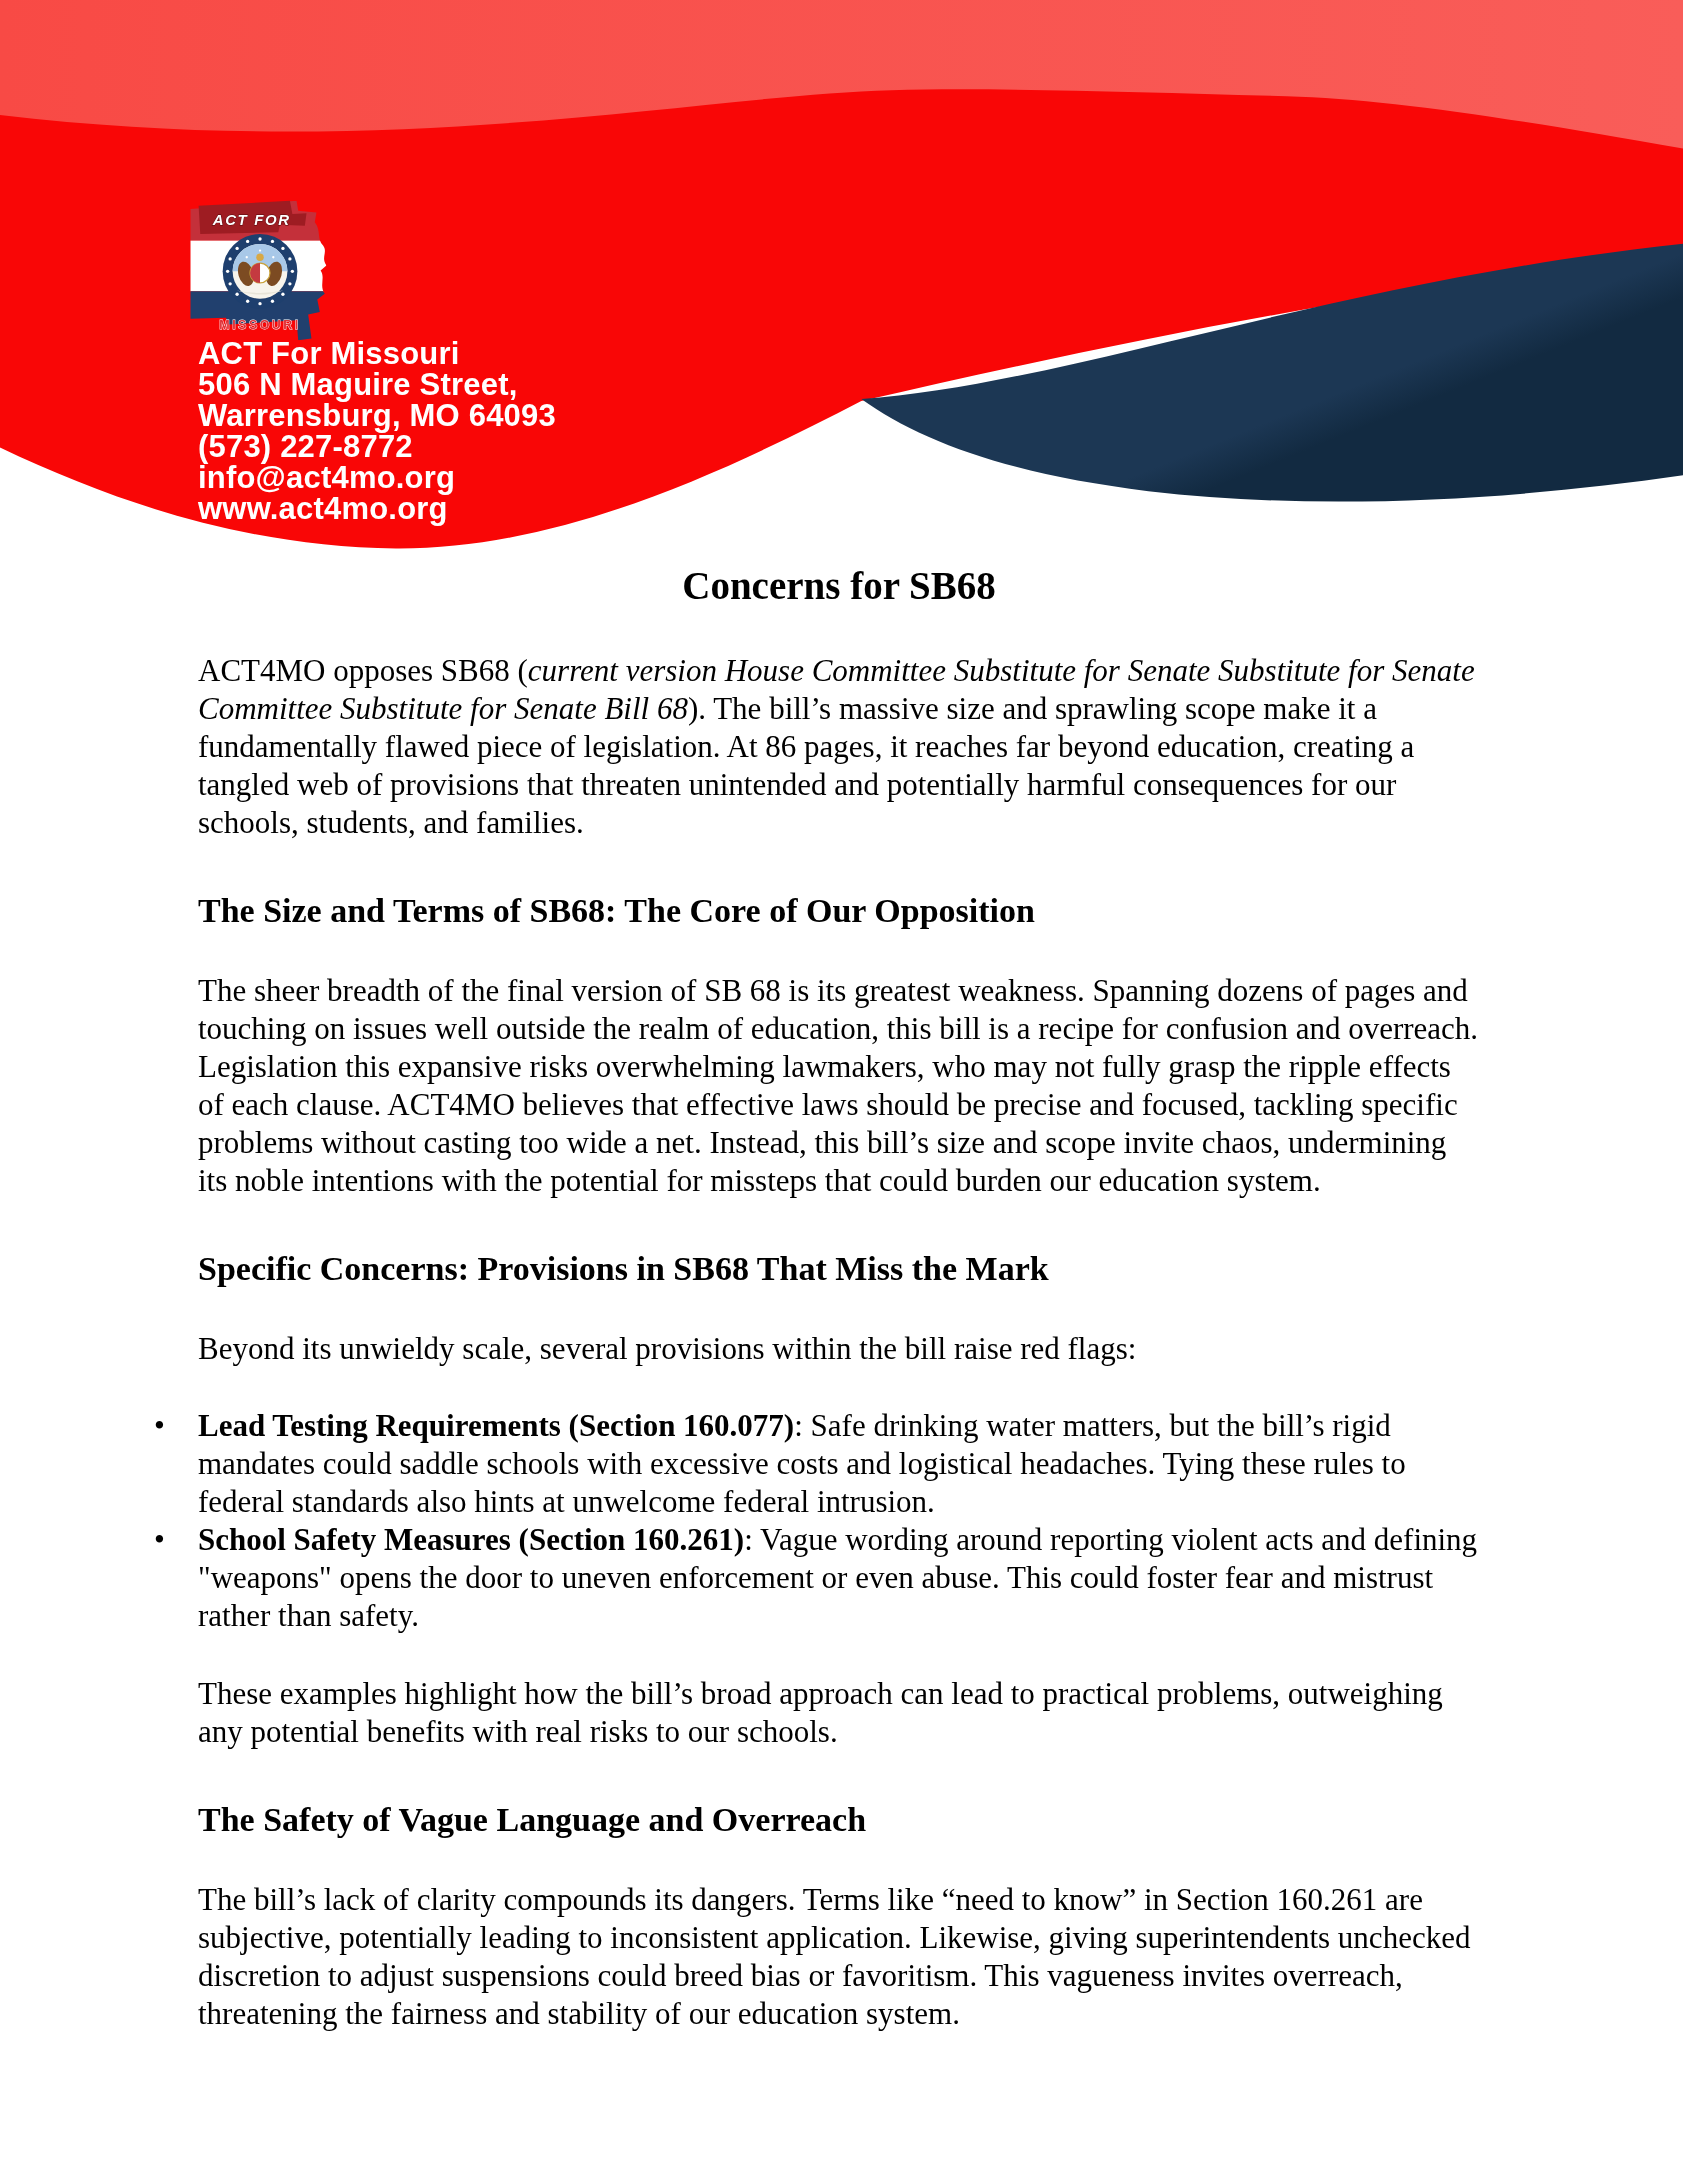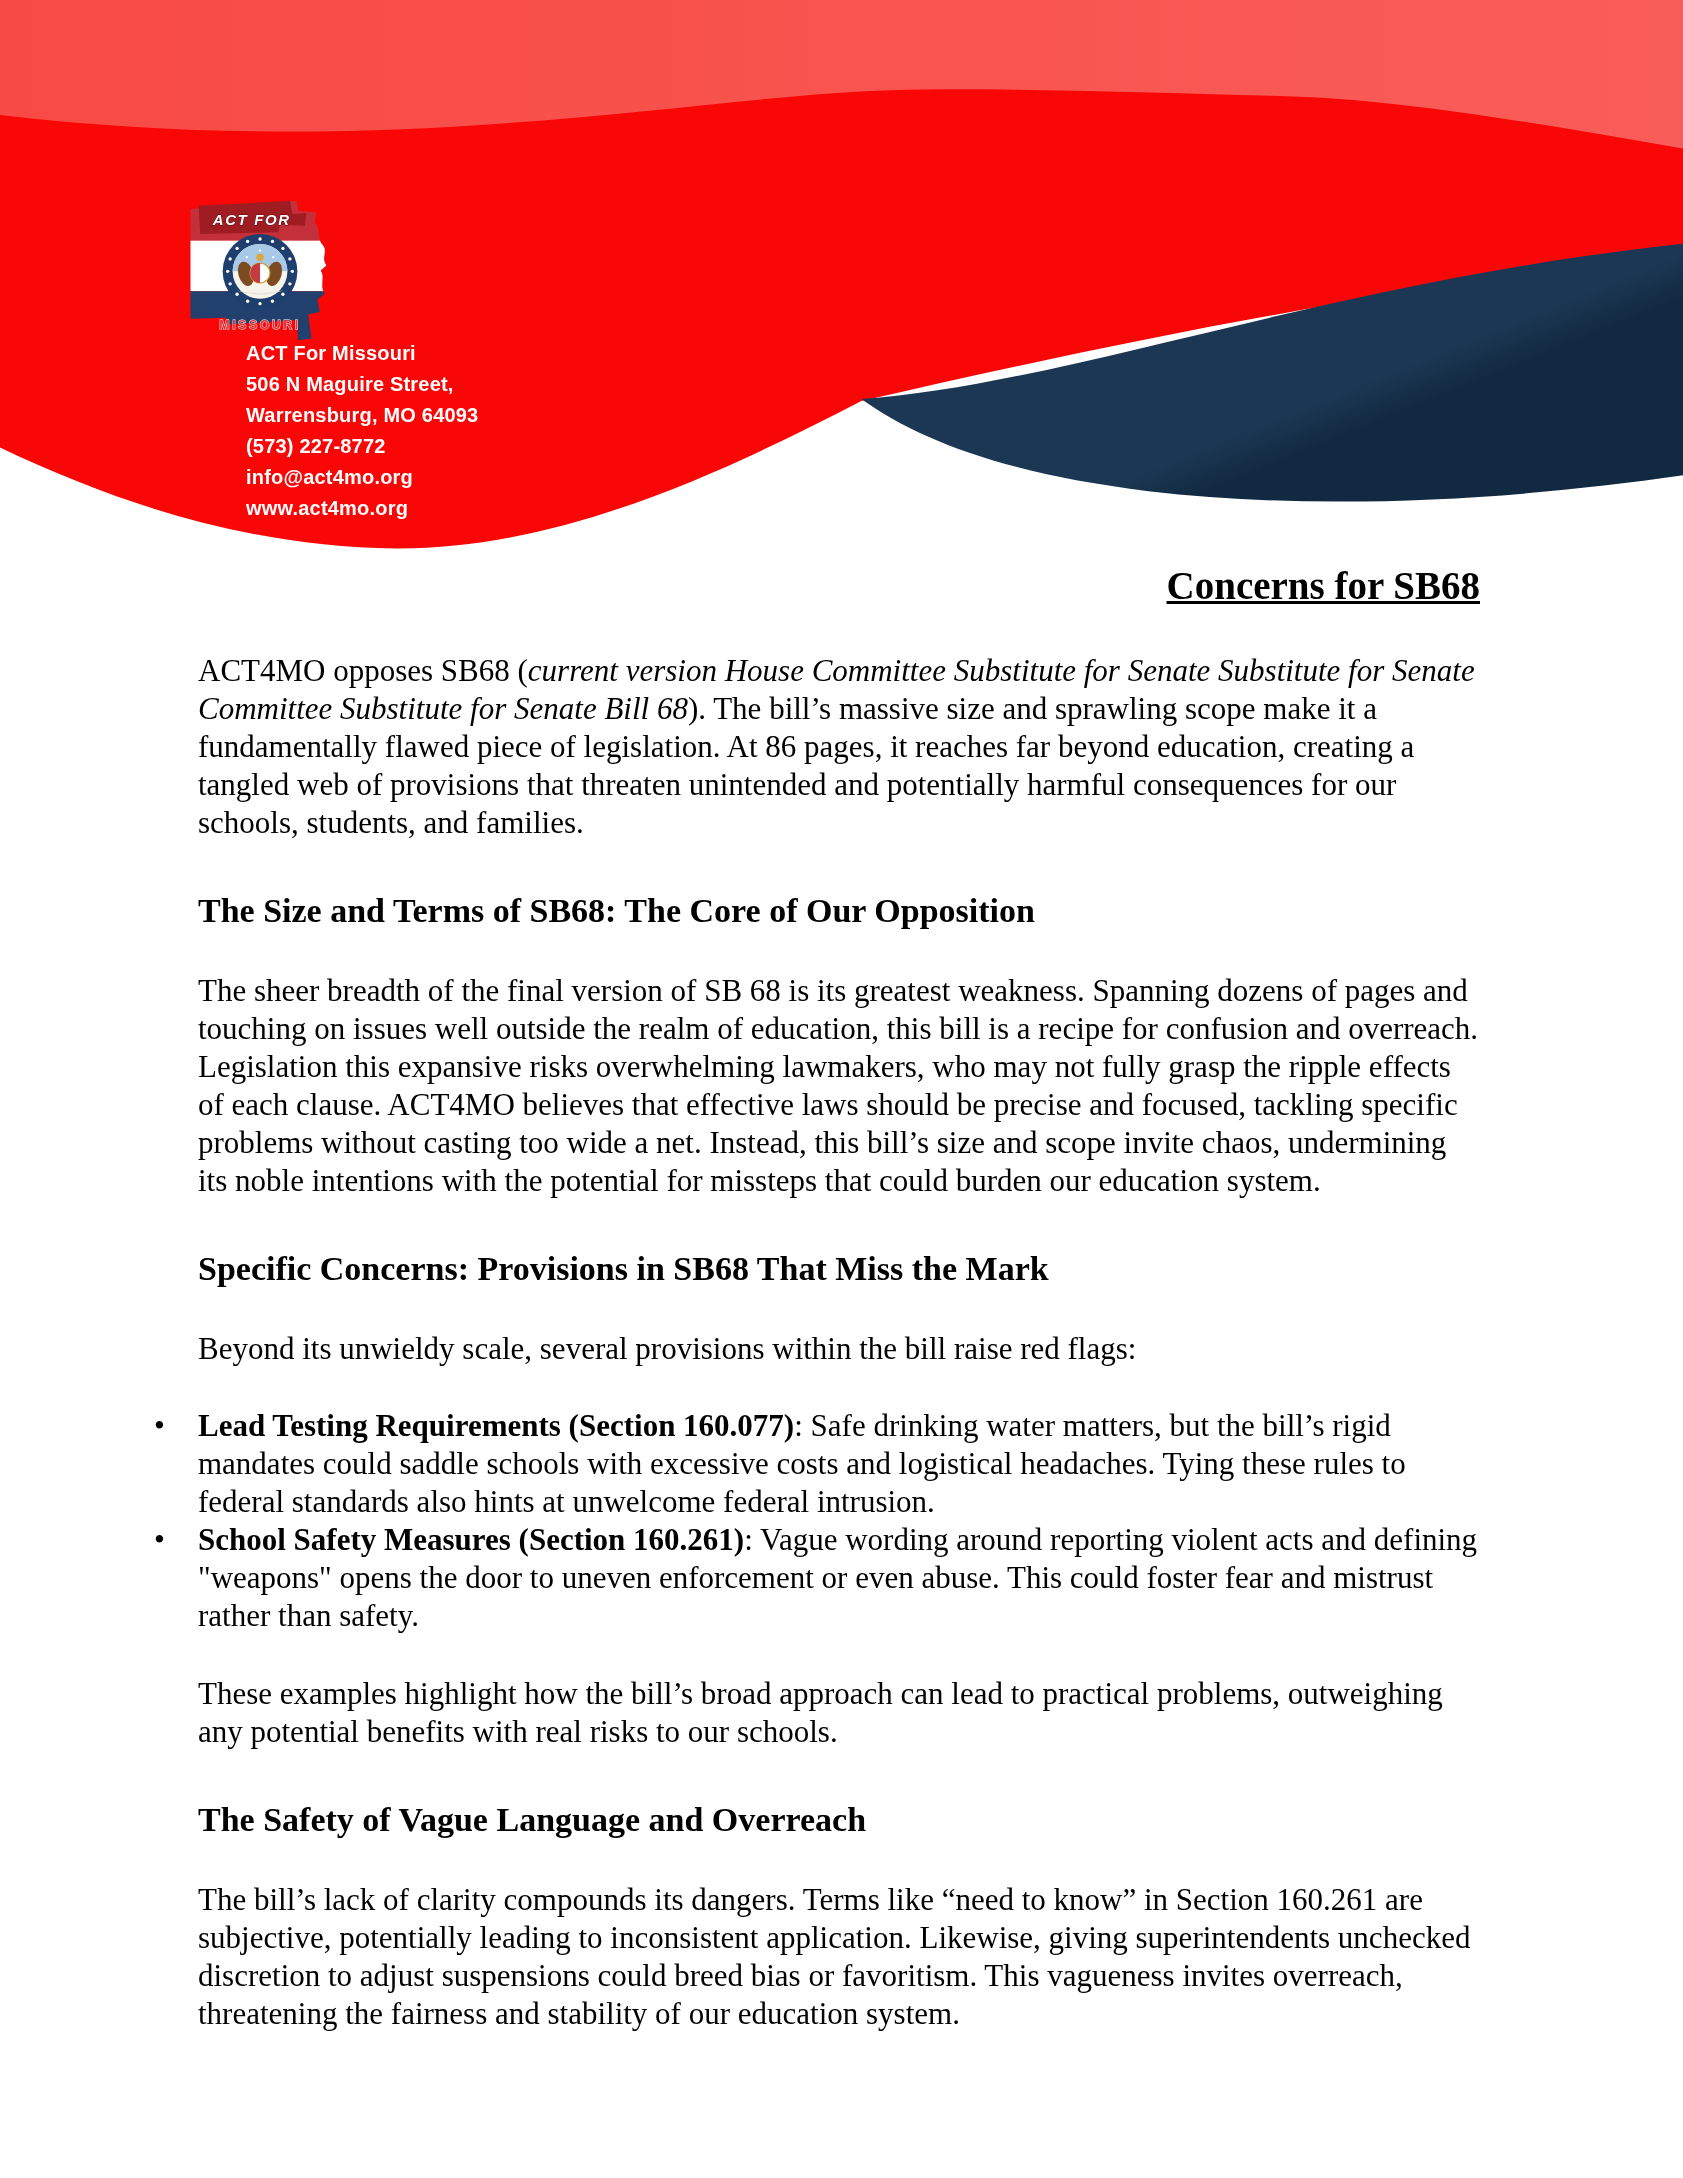--- a/index.html
+++ b/index.html
@@ -4,25 +4,25 @@
 <style>
   html,body{margin:0;padding:0;background:#ffffff;}
   body{width:1683px;height:2178px;position:relative;}
   .page{position:relative;width:1683px;height:2178px;overflow:hidden;background:#ffffff;
         font-family:"Liberation Serif", serif;color:#000;}
   .header-art{position:absolute;top:0;left:0;display:block;}
   .logo{position:absolute;left:182px;top:197px;width:166px;height:152px;}
   .logo svg{width:100%;height:100%;display:block;}
   .contact{position:absolute;left:198px;top:338px;color:#ffffff;
            font-family:"Liberation Sans", sans-serif;font-weight:bold;
-           font-size:20px;line-height:31px;letter-spacing:0.2px;margin-left:48px;}
+           font-size:31px;line-height:31px;letter-spacing:0.2px;}
   .content{position:relative;z-index:2;padding:554px 203px 0 198px;
            font-size:31px;line-height:38px;}
-  .content h1{font-size:39px;line-height:40px;font-weight:bold;text-align:right;
-              margin:12px 0 46px 0;text-decoration:underline;}
+  .content h1{font-size:39px;line-height:40px;font-weight:bold;text-align:center;
+              margin:12px 0 46px 0;}
   .content h2{font-size:34px;line-height:38px;font-weight:bold;margin:50px 0 42px 0;}
   .content p{margin:23px 0;font-family:Liberation Serif, serif;}
   .content i{font-style:italic;}
   .content b{font-weight:bold;text-align:right;}
   ul.concerns{list-style:none;margin:39px 0 40px 0;padding:0;}
   ul.concerns li{position:relative;margin:0;padding:0;}
   ul.concerns li::before{content:"\2022";position:absolute;left:-44px;top:0;
                          font-size:31px;line-height:38px;}
 </style>
 </head>

